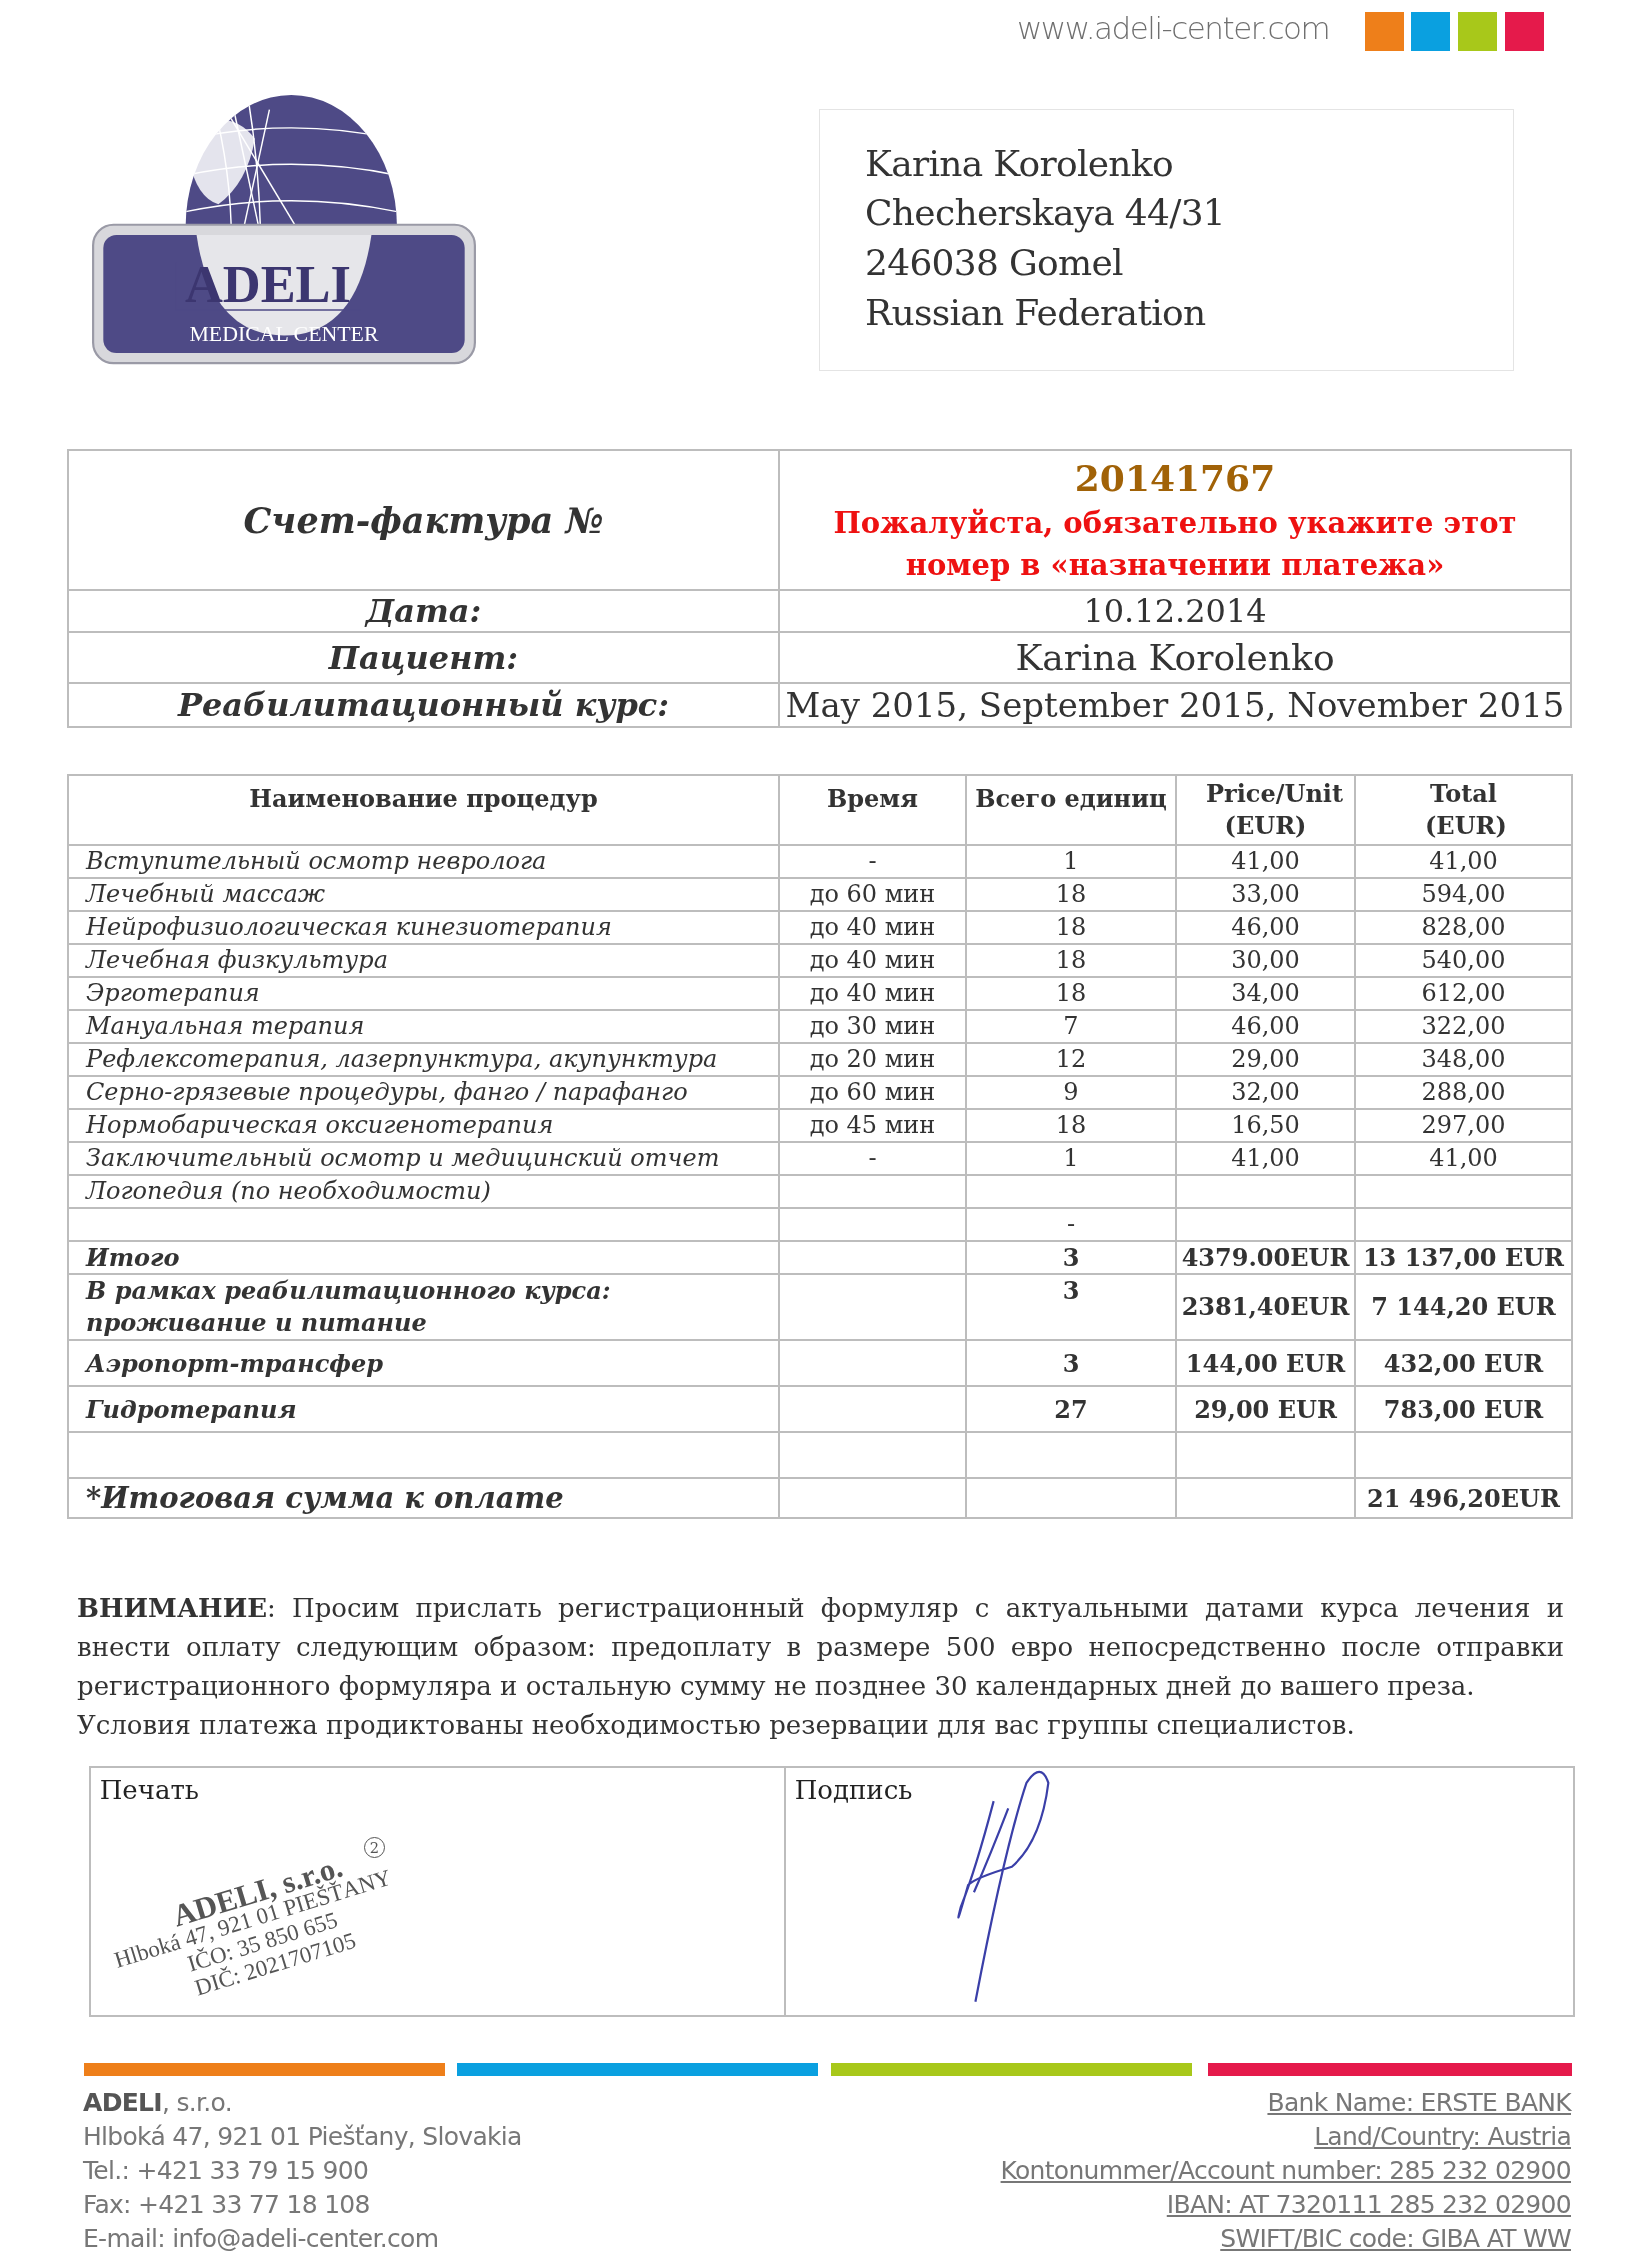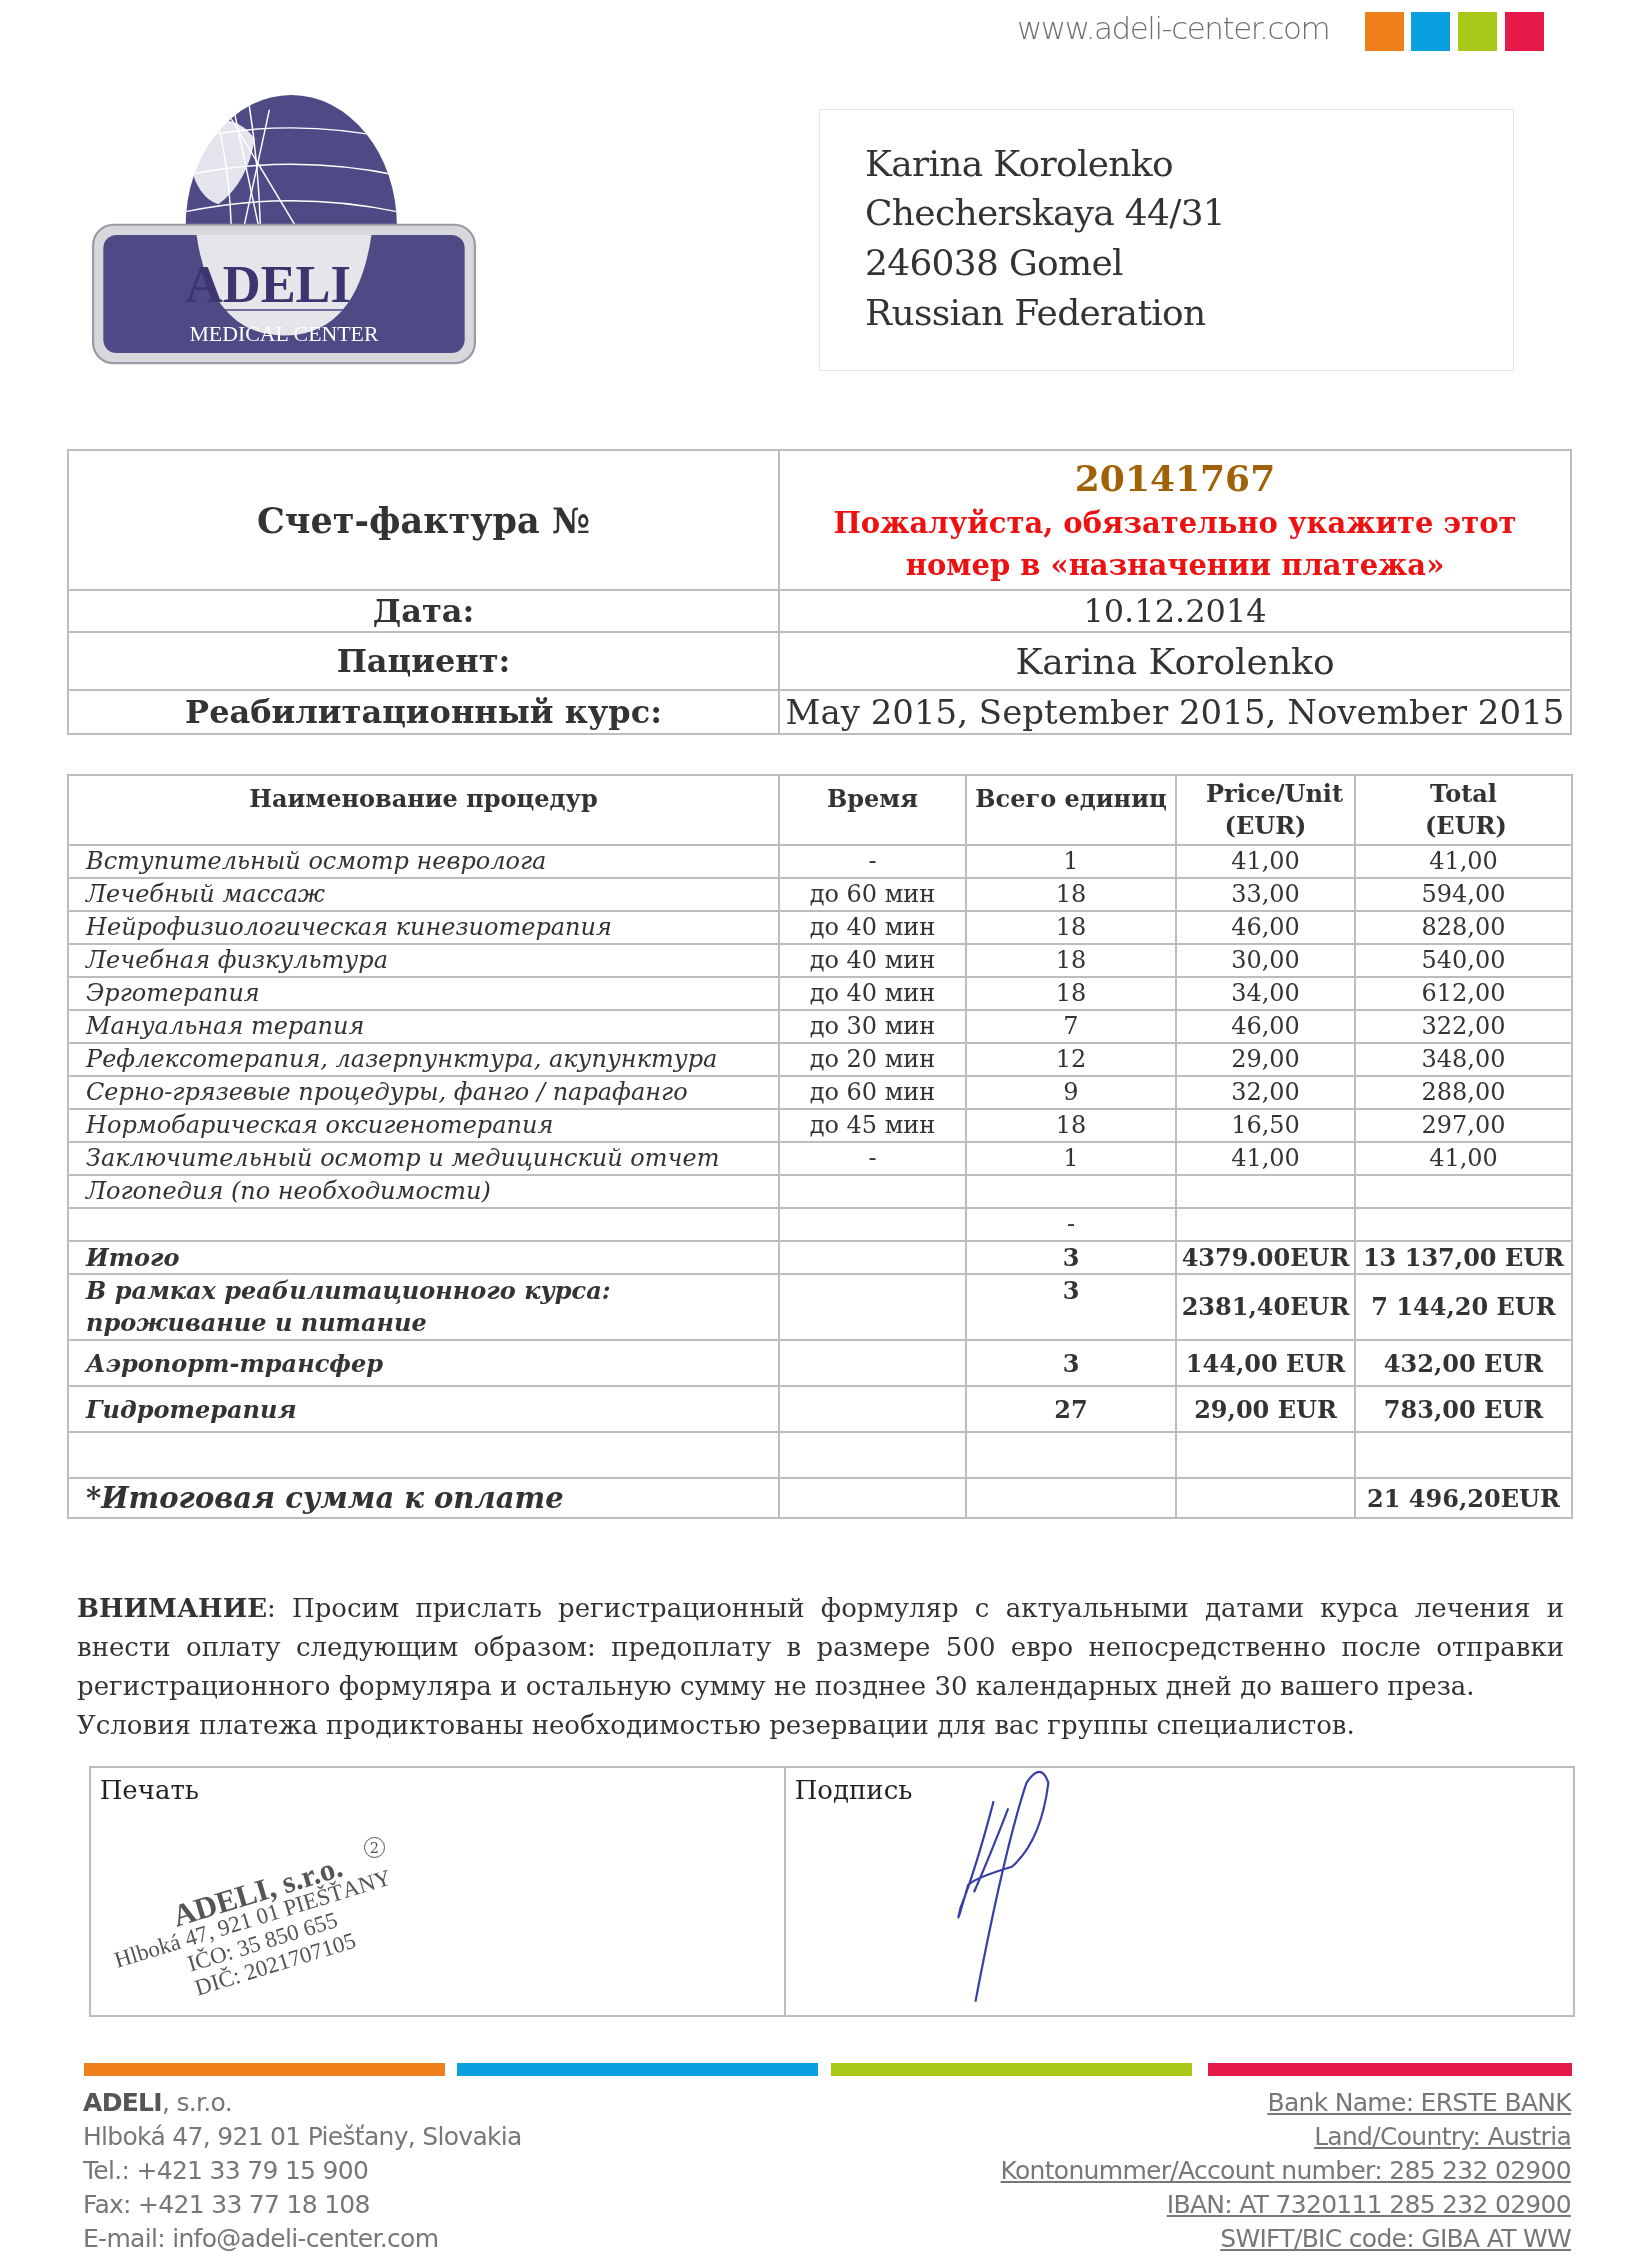--- a/index.html
+++ b/index.html
@@ -18,21 +18,21 @@
   #address-box { left: 819px; top: 109px; width: 695px; height: 262px; border: 0.7px solid #e4e4e4; box-sizing: border-box; }
   #address-box .line { position: absolute; left: 45px; font-size: 36px; color: #333; font-family: "DejaVu Serif", serif; letter-spacing: -0.7px; }
 
   
   table { border-collapse: collapse; table-layout: fixed; }
   td, th { border: 2.2px solid #bdbdbd; padding: 0; }
 
   
   #inv-table { position: absolute; left: 67px; top: 449px; width: 1504px; }
   #inv-table td { text-align: center; vertical-align: middle; font-size: 32px; color: #333; }
-  #inv-table td.lbl { font-weight: bold; }
+  #inv-table td.lbl { font-weight: bold; font-style: italic; }
   #inv-number { color: #a16207; font-weight: bold; font-size: 36px; line-height: 48px; }
   #inv-note { color: #ee1111; font-weight: bold; font-size: 29px; line-height: 42px; }
 
   
   #proc-table { position: absolute; left: 67px; top: 774px; width: 1504px; }
   #proc-table th { font-weight: bold; font-size: 24px; color: #333; vertical-align: top; text-align: center; line-height: 32px; padding-top: 7px; height: 61px; }
   #proc-table td { font-size: 24px; color: #333; height: 31px; line-height: 31px; text-align: center; }
   #proc-table td.name { text-align: left; padding-left: 17px; font-style: italic; }
   #proc-table tr.bold td { font-weight: bold; }
   #proc-table tr.tall td { height: 44px; }
@@ -116,21 +116,21 @@
     <td class="lbl" style="font-size:35px;">Счет-фактура №</td>
     <td>
       <div id="inv-number">20141767</div>
       <div id="inv-note" style="padding:0 29px;">Пожалуйста, обязательно укажите этот номер в «назначении платежа»</div>
     </td>
   </tr>
   <tr style="height:42px">
     <td class="lbl">Дата:</td>
     <td>10.12.2014</td>
   </tr>
-  <tr style="height:58px">
+  <tr style="height:51px">
     <td class="lbl">Пациент:</td>
     <td style="font-size:36px;">Karina Korolenko</td>
   </tr>
   <tr style="height:44px">
     <td class="lbl">Реабилитационный курс:</td>
     <td style="font-size:34px;">May 2015, September 2015, November 2015</td>
   </tr>
 </tbody>
   </table>
 

